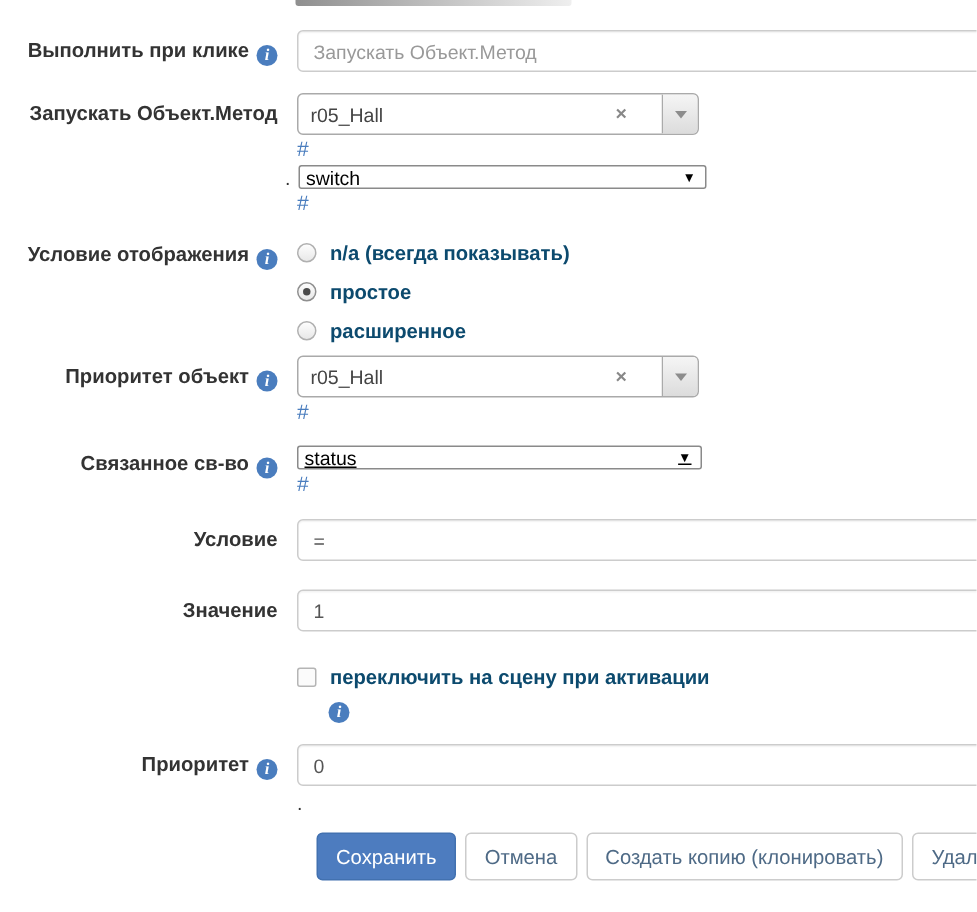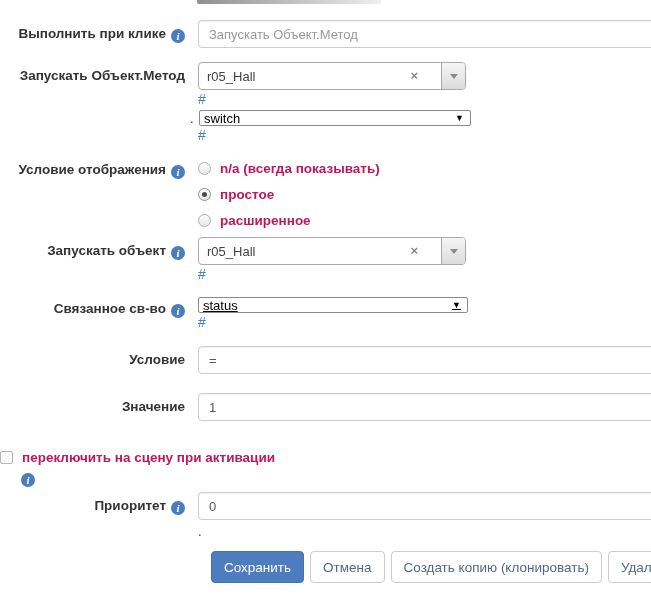--- a/index.html
+++ b/index.html
@@ -129,21 +129,21 @@
   }
   .radio[data-checked="true"] { border-color: #8f8f8f; }
   .radio[data-checked="true"]::after {
     content: '';
     position: absolute;
     left: 3px; top: 3px;
     width: 5px; height: 5px;
     border-radius: 50%;
     background: #4a4a4a;
   }
-  .radio-label, .checkbox-label { font-weight: bold; font-size: 13.5px; color: #be185d; }
+  .radio-label, .checkbox-label { font-weight: bold; font-size: 13.5px; color: #0c4a6e; }
 
   .checkbox-row { display: flex; align-items: center; height: 16px; }
   .checkbox {
     width: 13px; height: 13px; min-width: 13px;
     box-sizing: border-box;
     border: 1px solid #b5b5b5;
     border-radius: 2px;
     background: #fbfbfb;
     margin-right: 9px;
   }
@@ -224,21 +224,21 @@
       </div>
       <div class="radio-row">
         <span class="radio" data-checked="false"></span>
         <span class="radio-label">расширенное</span>
       </div>
     </div>
   </div>
 
   <div class="form-row" style="margin-bottom:15px;">
     <div class="lbl-col">
-      <span>Запускать объект</span><span class="info-icon">i</span>
+      <span>Приоритет объект</span><span class="info-icon">i</span>
     </div>
     <div class="ctl-col">
       <div class="select2">
         <span class="s2-text">r05_Hall</span>
         <span class="s2-clear">×</span>
         <span class="s2-btn">
             <span class="s2-arrow"></span>
           </span>
       </div>
       <div class="hash-row"><a class="hash-link" href="#">#</a></div>
@@ -269,21 +269,21 @@
 
   <div class="form-row" style="margin-bottom:22px;">
     <div class="lbl-col">
       <span>Значение</span>
     </div>
     <div class="ctl-col">
       <input class="text-input" type="text" value="1" style="">
     </div>
   </div>
 
-  <div class="form-row" style="margin-bottom:7px;flex-direction:column;">
+  <div class="form-row" style="margin-bottom:17px;">
     <div class="lbl-col"></div>
     <div class="ctl-col">
       <div class="checkbox-row">
         <span class="checkbox" data-checked="false"></span>
         <span class="checkbox-label">переключить на сцену при активации</span>
       </div>
       <div class="checkbox-info">
         <span class="info-icon">i</span>
       </div>
     </div>

